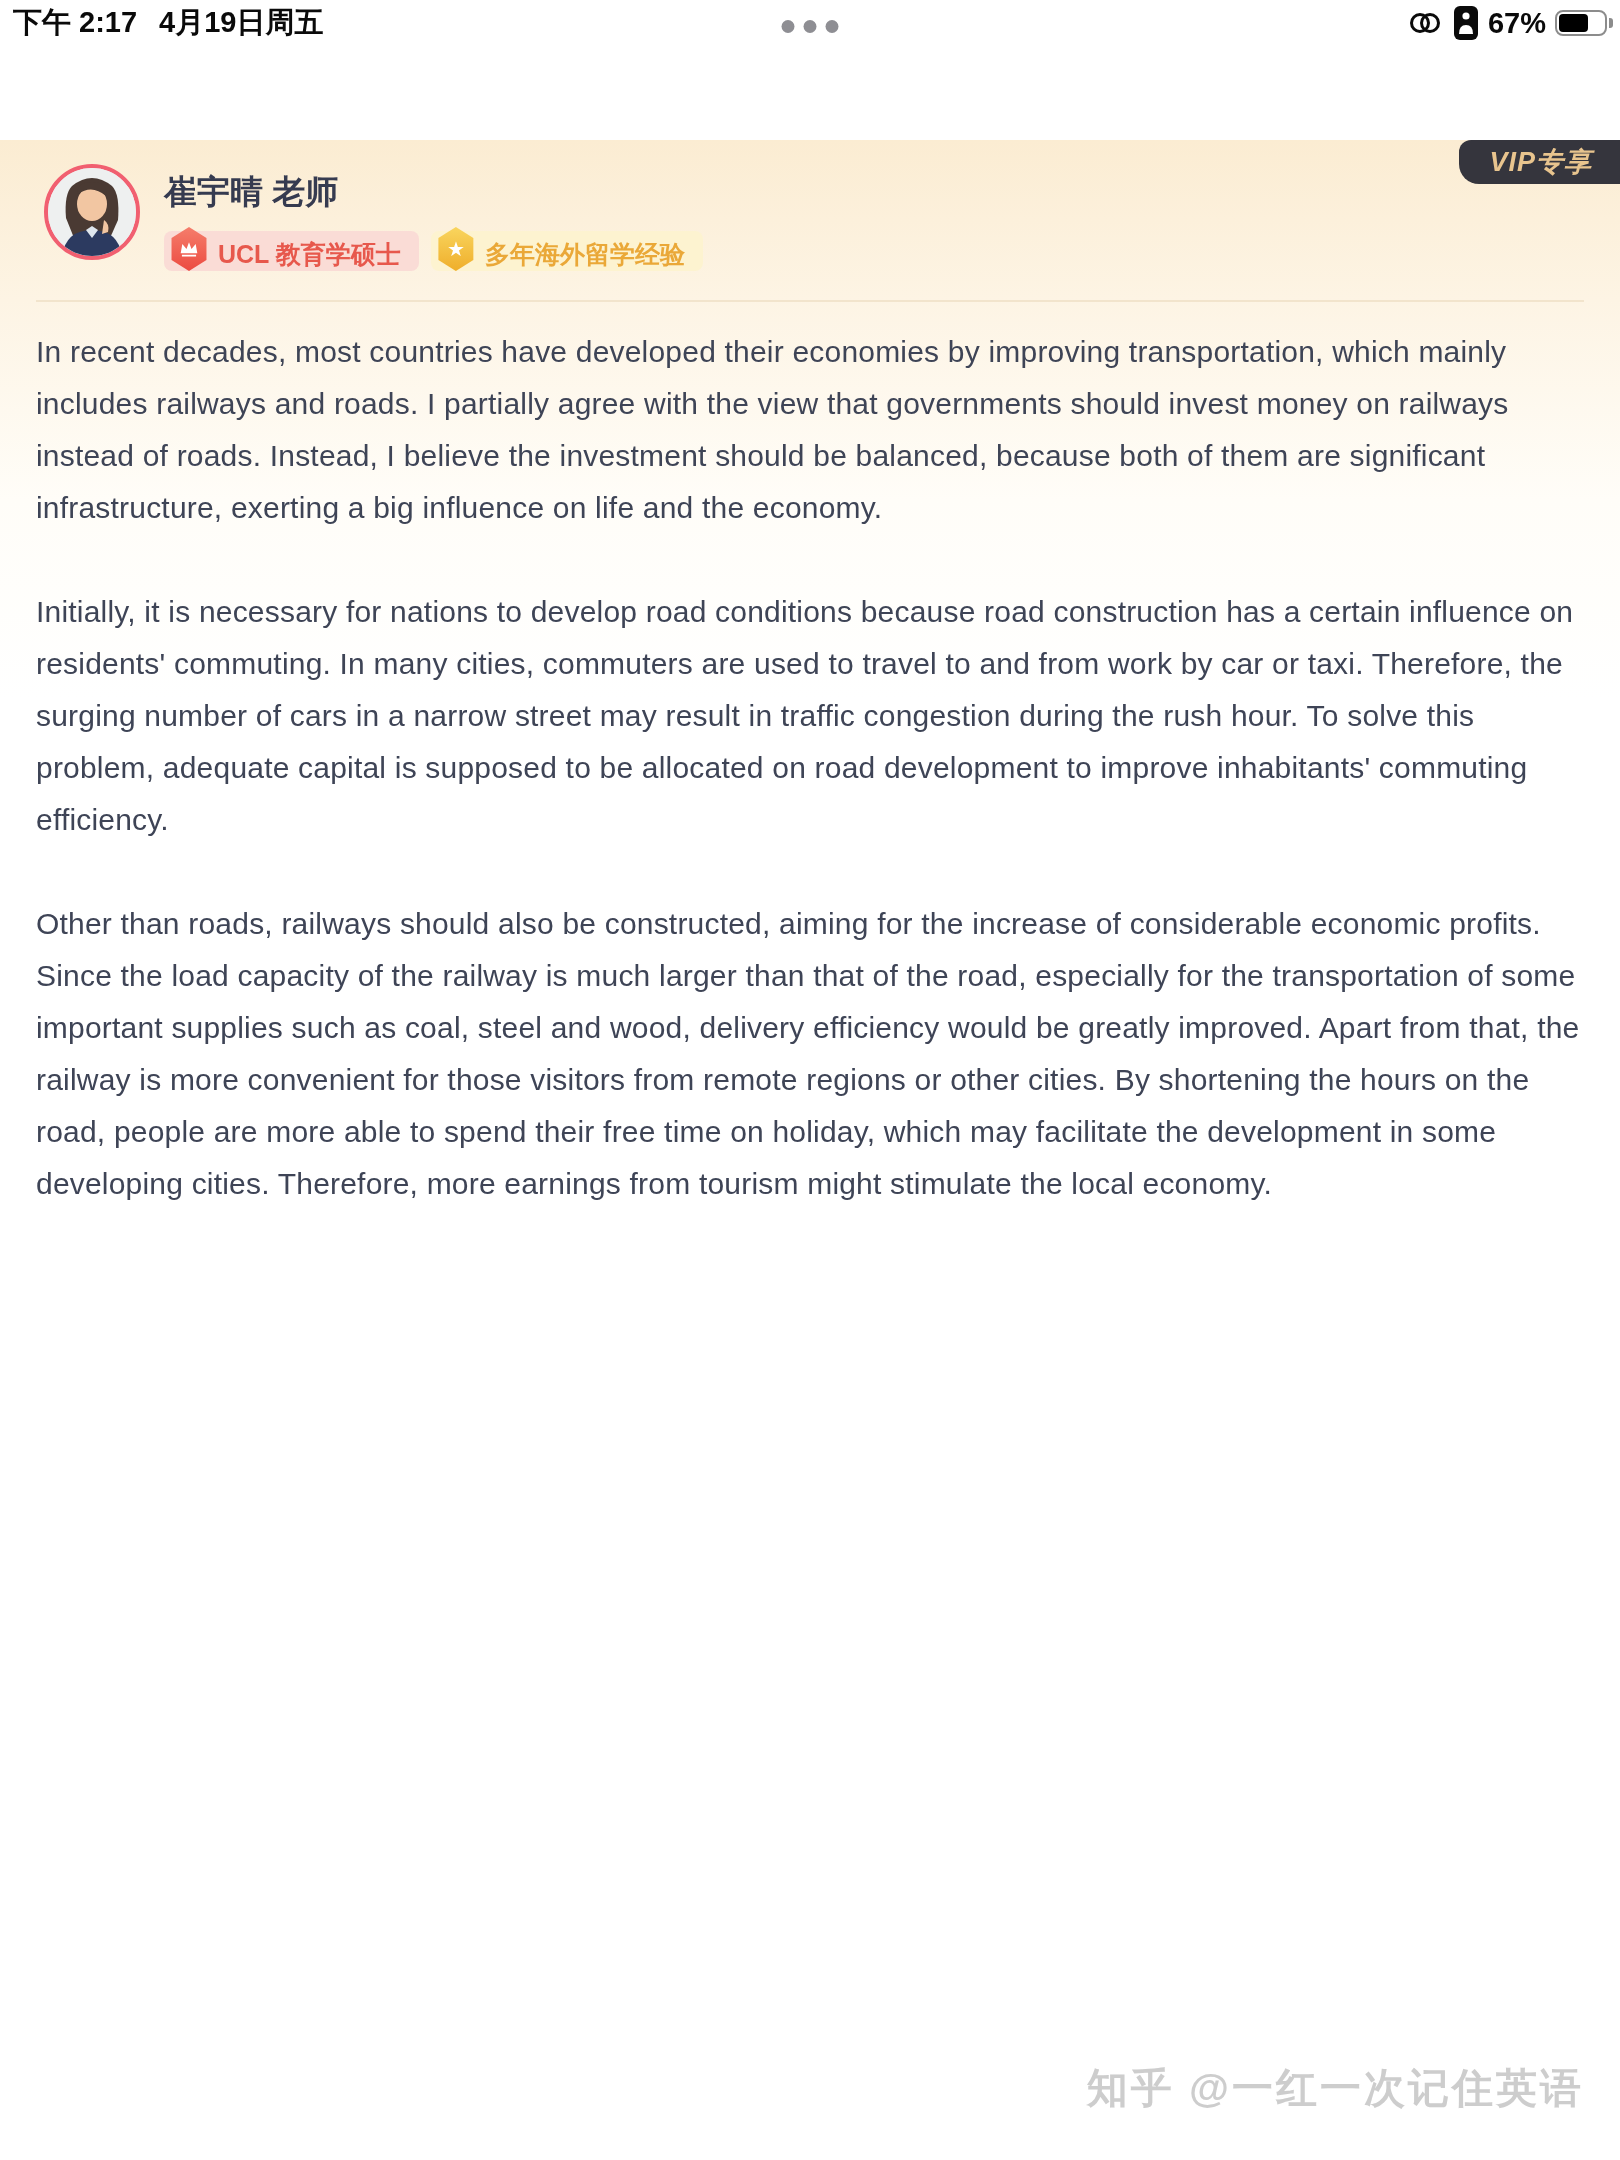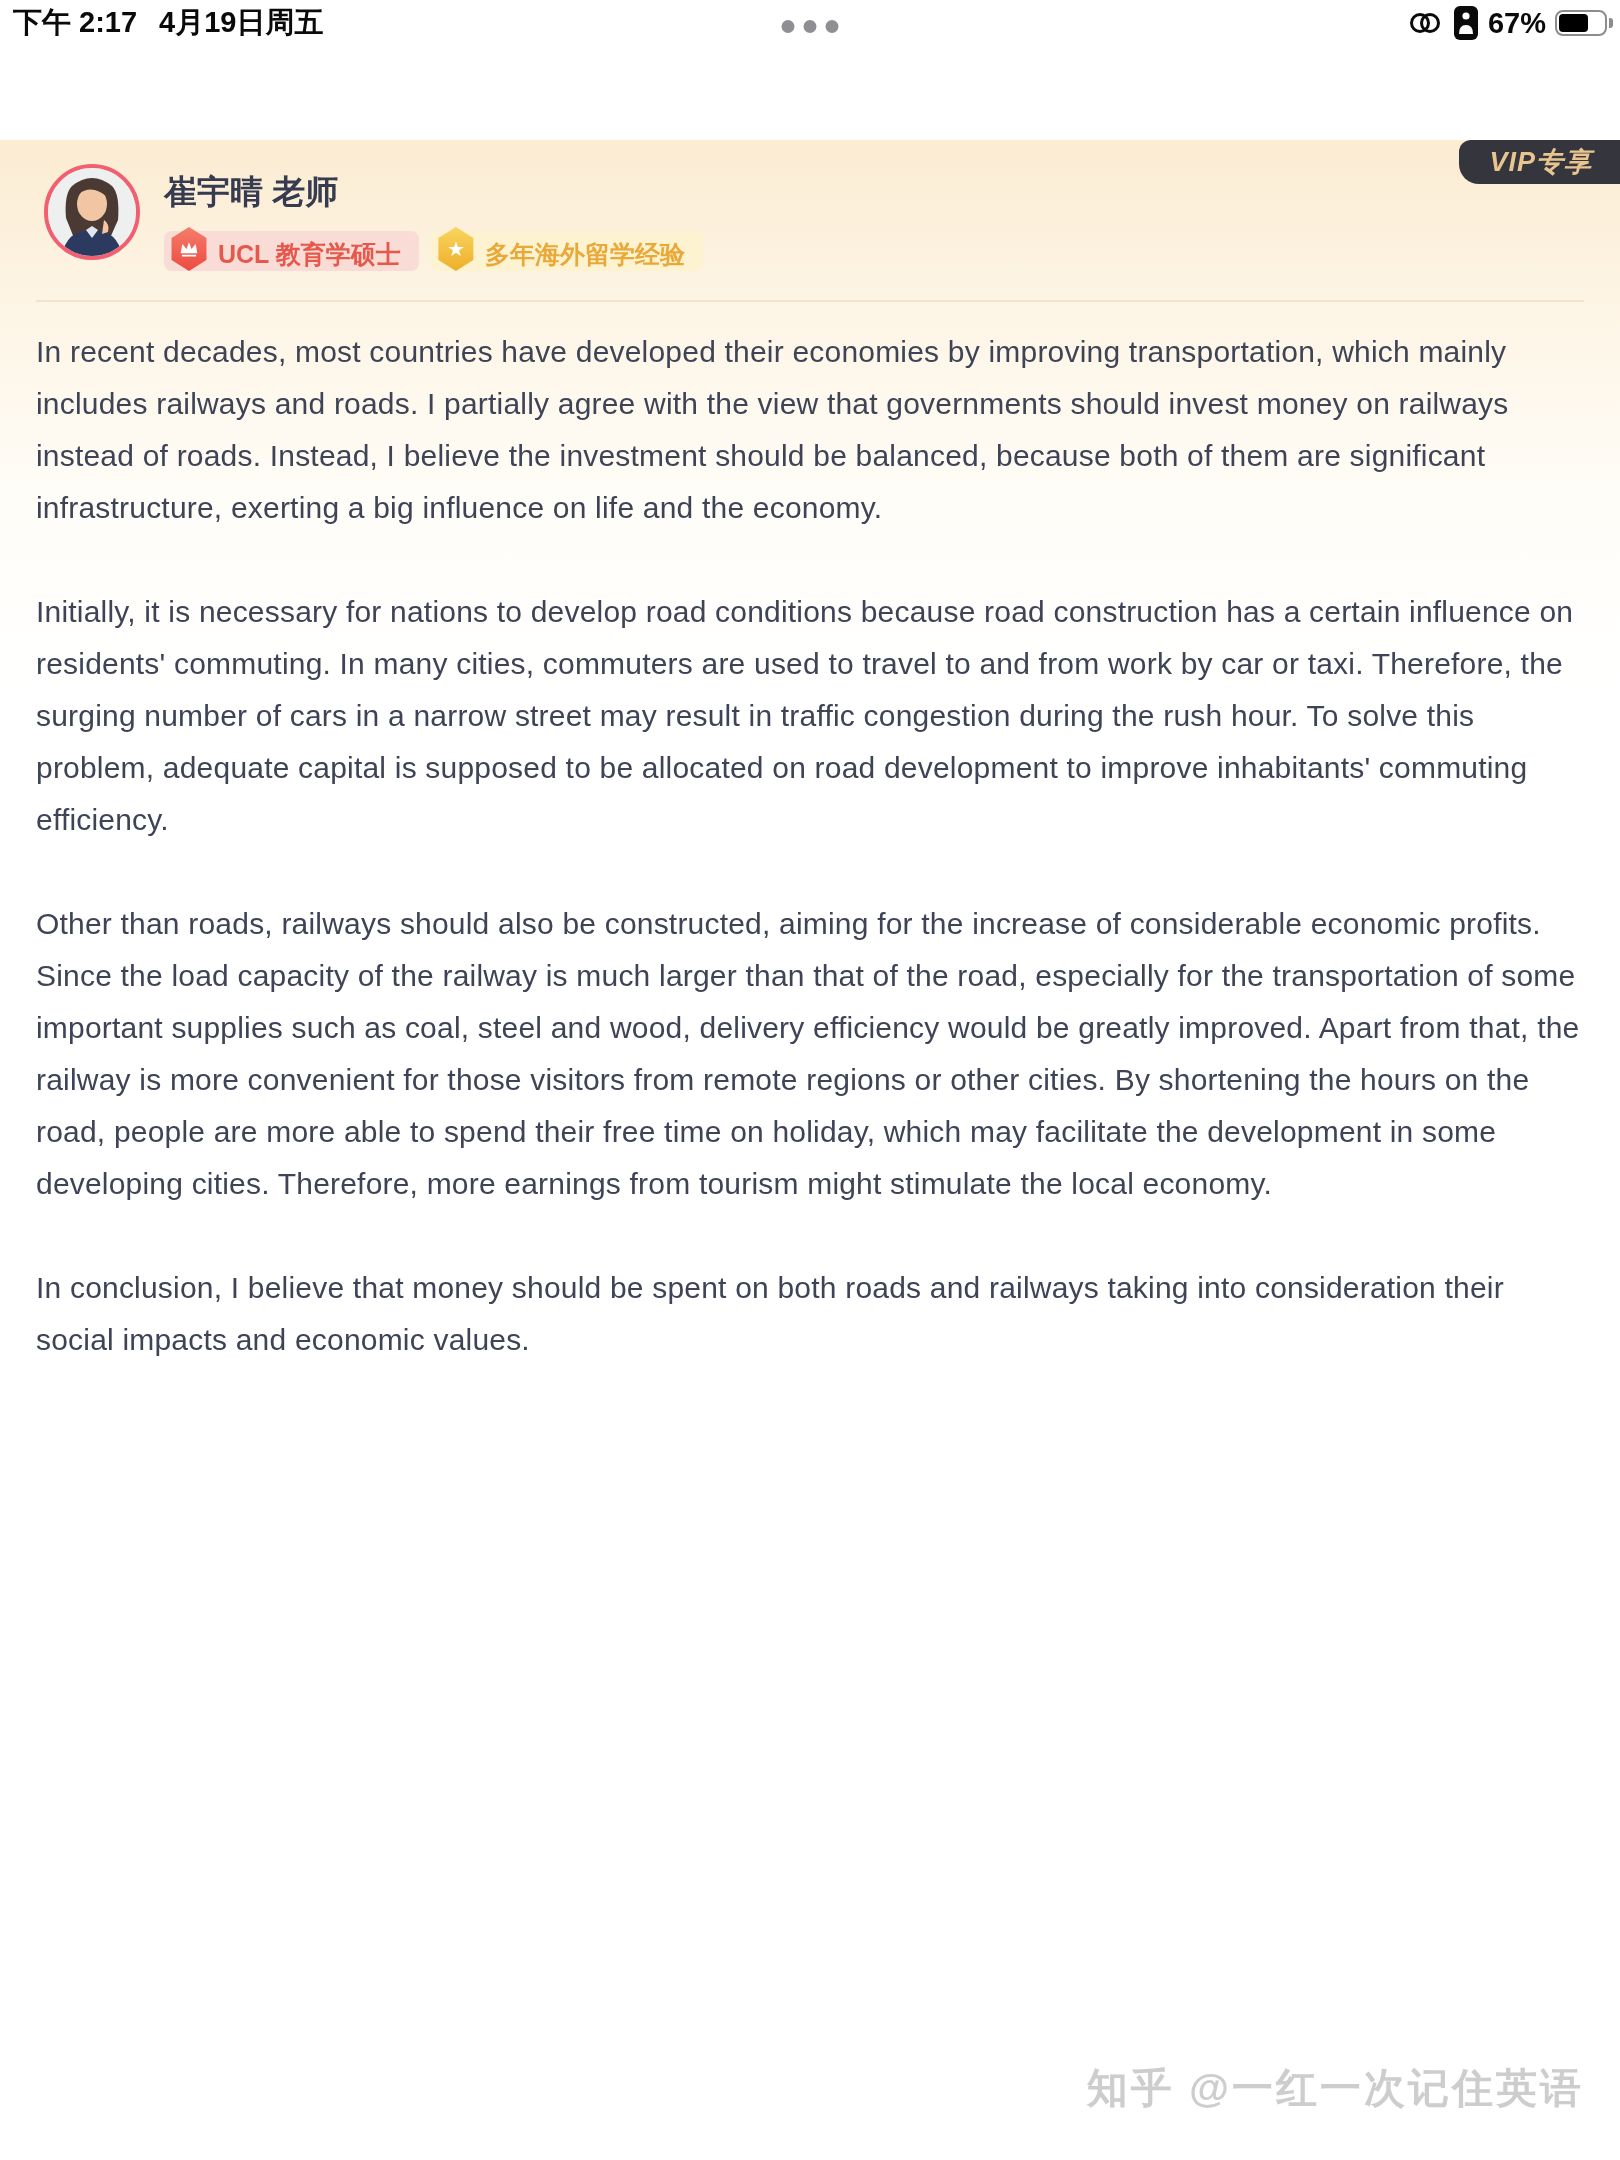--- a/index.html
+++ b/index.html
@@ -175,19 +175,18 @@
         </div>
       </div>
     </div>
 
     <div class="divider"></div>
 
     <div class="essay">
       <p>In recent decades, most countries have developed their economies by improving transportation, which mainly includes railways and roads. I partially agree with the view that governments should invest money on railways instead of roads. Instead, I believe the investment should be balanced, because both of them are significant infrastructure, exerting a big influence on life and the economy.</p>
       <p>Initially, it is necessary for nations to develop road conditions because road construction has a certain influence on residents' commuting. In many cities, commuters are used to travel to and from work by car or taxi. Therefore, the surging number of cars in a narrow street may result in traffic congestion during the rush hour. To solve this problem, adequate capital is supposed to be allocated on road development to improve inhabitants' commuting efficiency.</p>
       <p>Other than roads, railways should also be constructed, aiming for the increase of considerable economic profits. Since the load capacity of the railway is much larger than that of the road, especially for the transportation of some important supplies such as coal, steel and wood, delivery efficiency would be greatly improved. Apart from that, the railway is more convenient for those visitors from remote regions or other cities. By shortening the hours on the road, people are more able to spend their free time on holiday, which may facilitate the development in some developing cities. Therefore, more earnings from tourism might stimulate the local economy.</p>
-      <p>In conclusion, I believe that money should be spent on both roads and railways taking into consideration their social impacts and economic values.</p>
     </div>
 
     <div class="watermark">知乎 @一红一次记住英语</div>
   </div>
 
 </div>
 
 </body></html>

